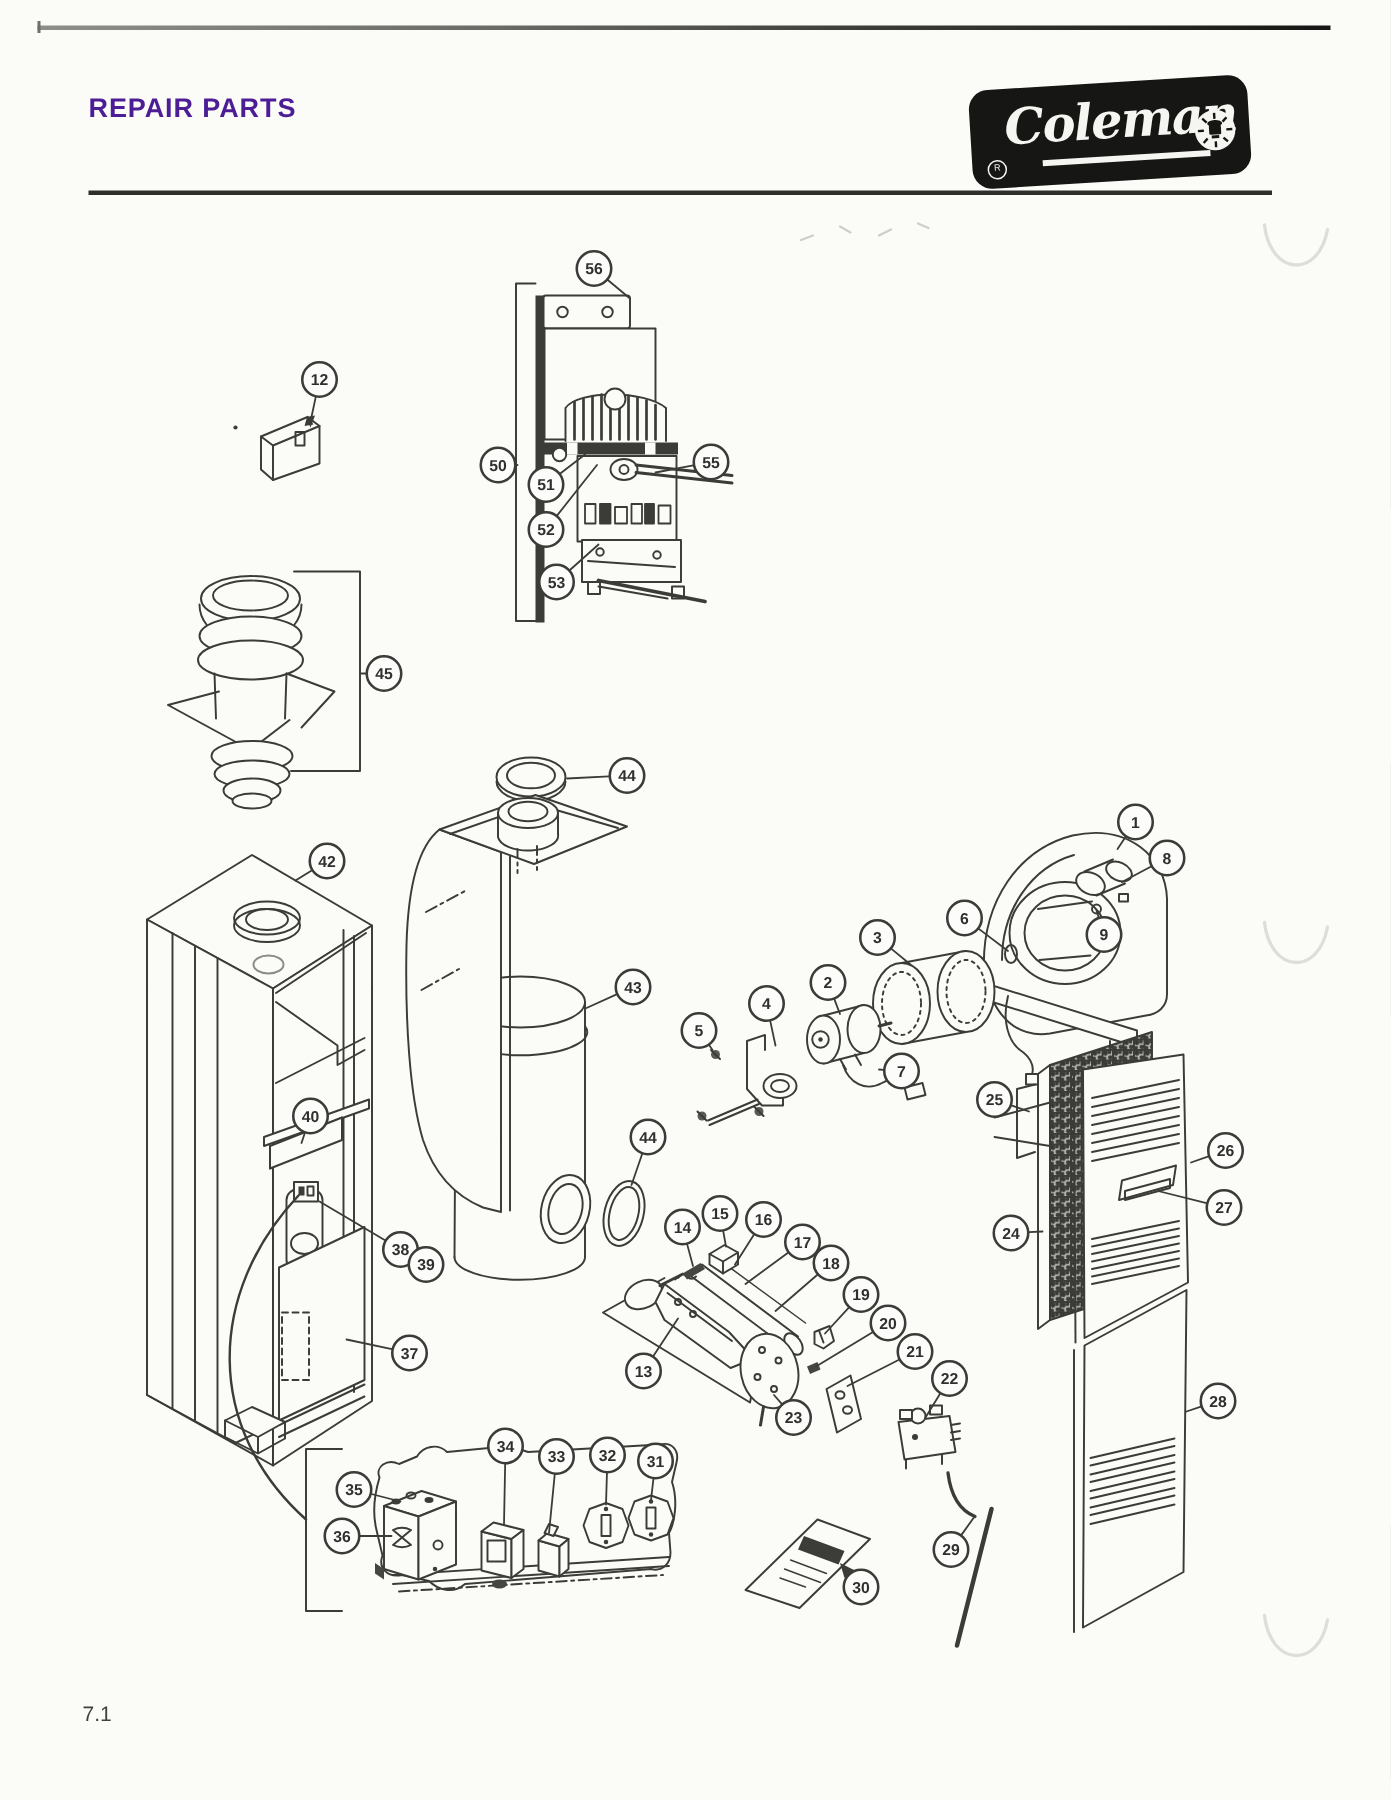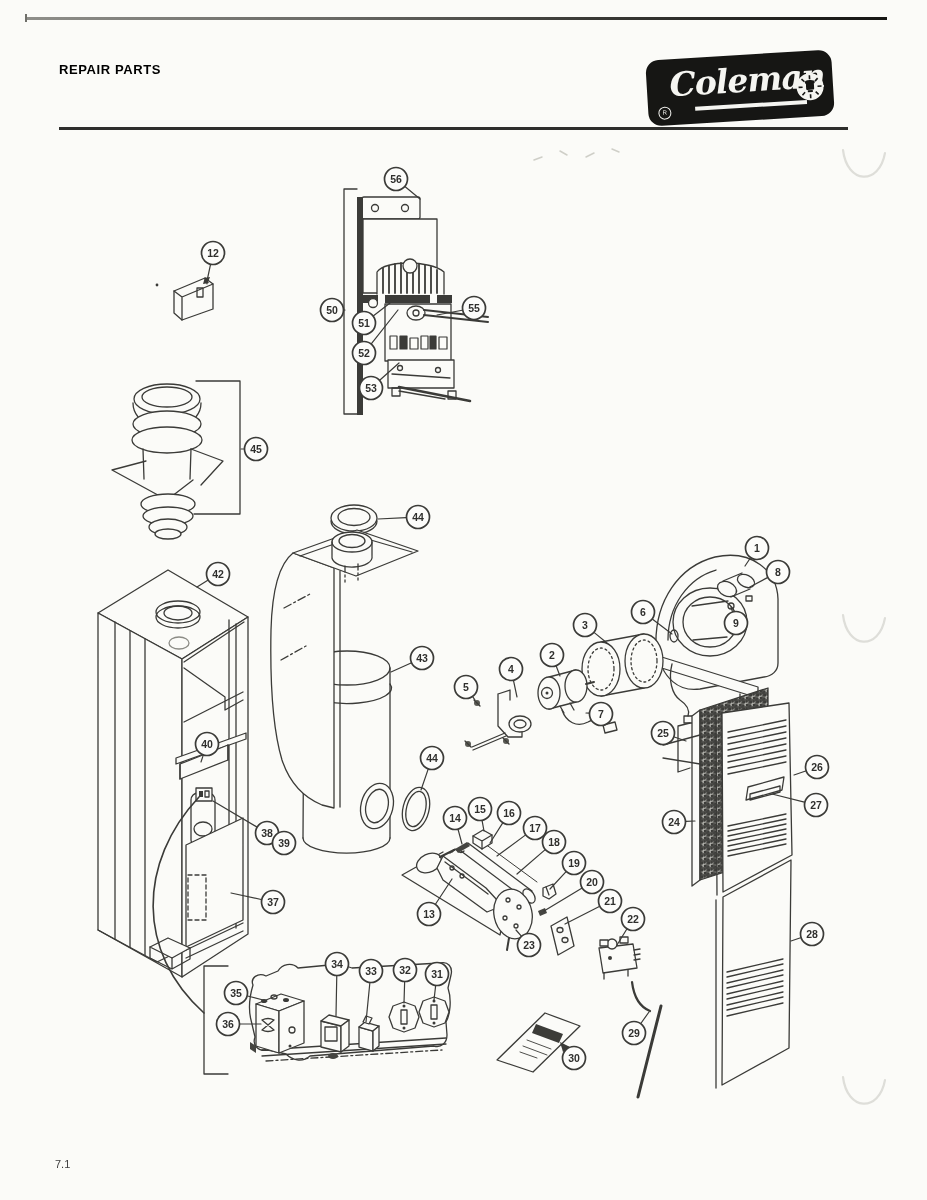--- a/index.html
+++ b/index.html
@@ -1,24 +1,24 @@
 <!DOCTYPE html>
 <html><head>
 <meta charset="utf-8">
 <style>
   html,body{margin:0;padding:0;background:#e9e9e6;}
   .page{position:relative;width:927px;height:1200px;background:#fbfbf8;overflow:hidden;
         font-family:"Liberation Sans",sans-serif;color:#3d3d3b;}
   .topline{position:absolute;left:25px;top:17px;width:862px;height:3px;
            background:linear-gradient(to right,#8f8f8a,#6a6a66 35%,#3a3a36 65%,#161614);}
   .topline-tick{position:absolute;left:25px;top:14px;width:2px;height:8px;background:#6f6f6a;}
-  .header-title{position:absolute;left:59px;top:62px;font-size:13px;font-weight:bold;
-                letter-spacing:.6px;color:#000000;}
+  .header-title{position:absolute;left:59px;top:62px;font-size:18px;font-weight:bold;
+                letter-spacing:.6px;color:#4c1d95;}
   .rule{position:absolute;left:59px;top:127px;width:789px;height:3px;background:#2e2e2c;}
-  .pageno{position:absolute;left:55px;top:1158px;font-size:11px;color:#404040;}
+  .pageno{position:absolute;left:55px;top:1134px;font-size:14px;color:#404040;}
   
   .logo{position:absolute;left:648px;top:56px;width:184px;height:64px;background:#161614;
         border-radius:12px;transform:rotate(-3.5deg);box-shadow:0 0 0 1px #161614;}
   .logo-text{position:absolute;left:22px;top:5px;font-family:"DejaVu Serif",serif;
              font-style:italic;font-weight:bold;font-size:33px;color:#f5f5f1;letter-spacing:-1px;}
   .logo-underline{position:absolute;left:46px;top:48px;width:112px;height:3.5px;background:#f5f5f1;}
   .logo-reg{position:absolute;left:9px;top:46px;width:11px;height:11px;border:1px solid #f5f5f1;
             border-radius:50%;font-size:6px;line-height:11px;text-align:center;color:#f5f5f1;}
   .logo-lantern{position:absolute;right:7px;top:20px;width:30px;height:30px;}
   

